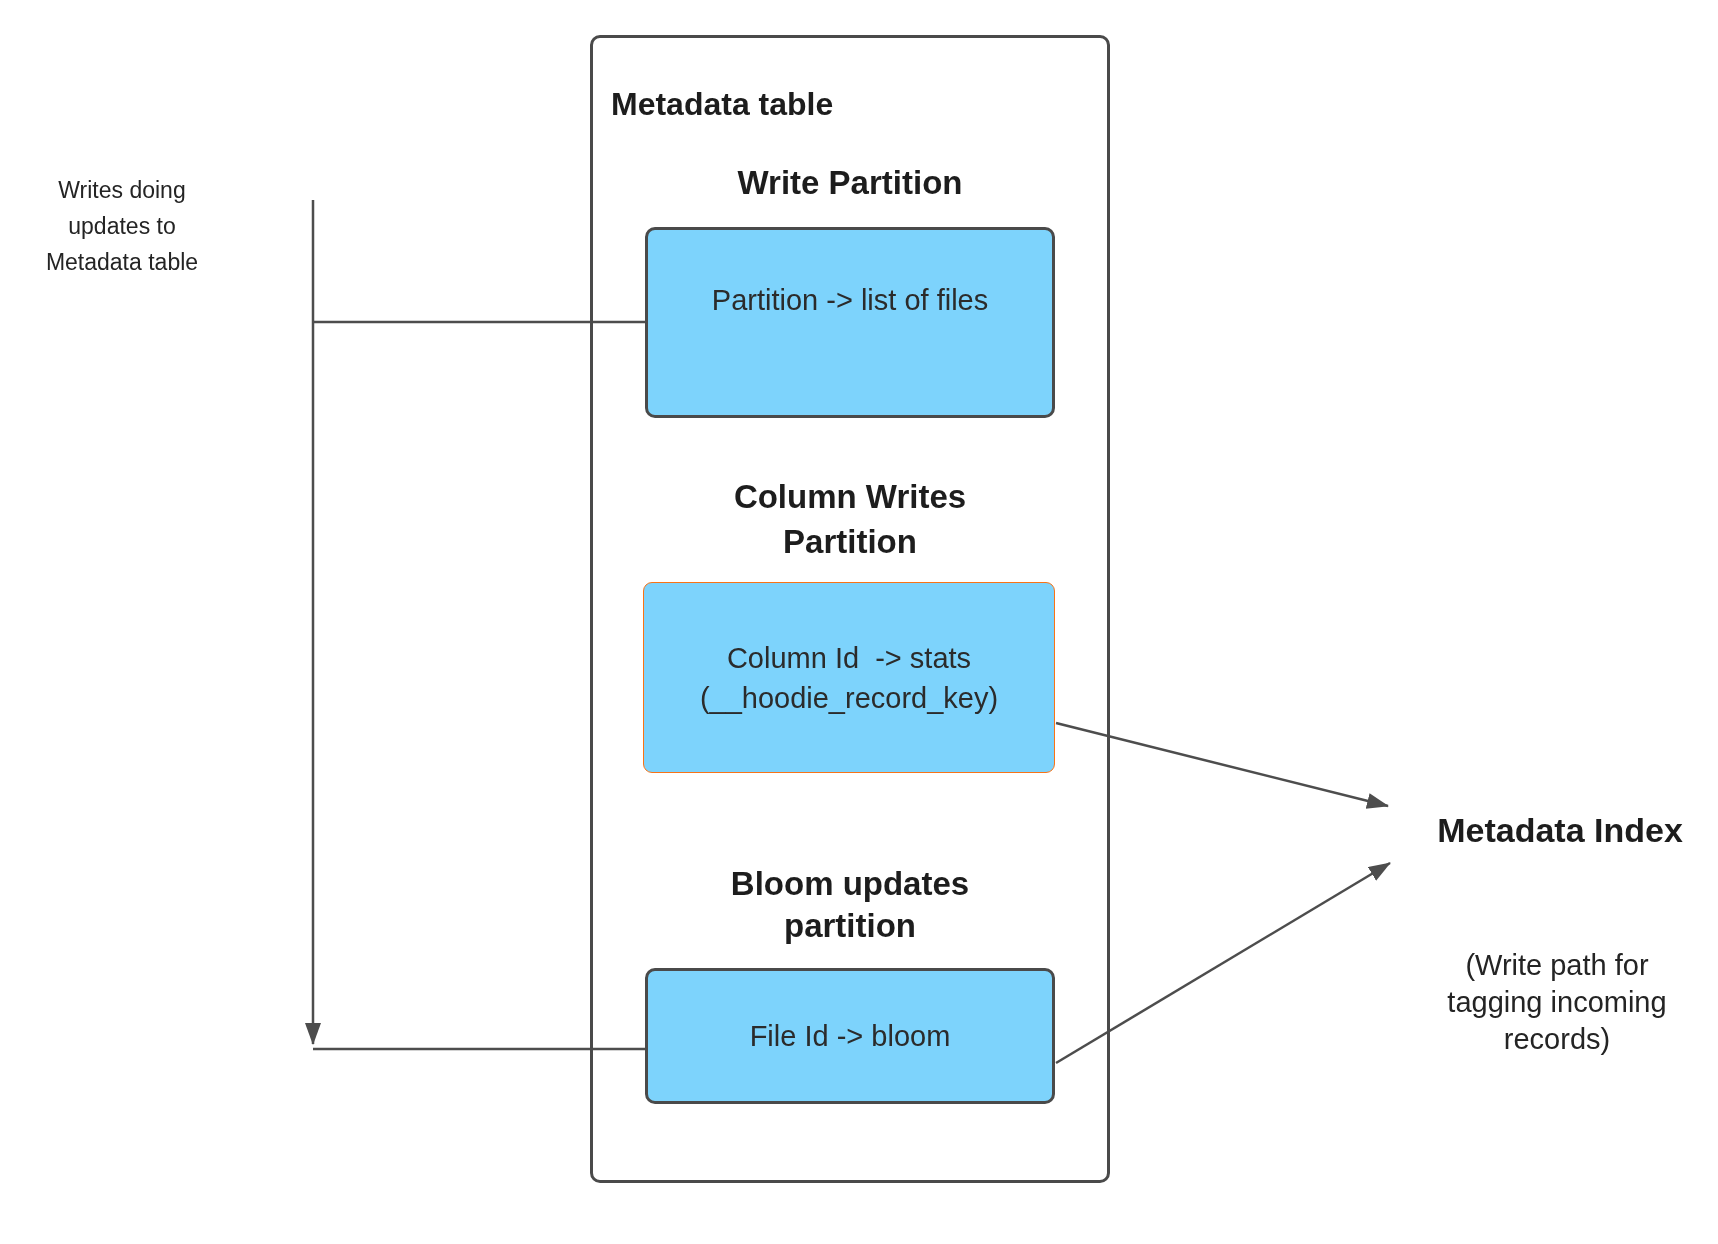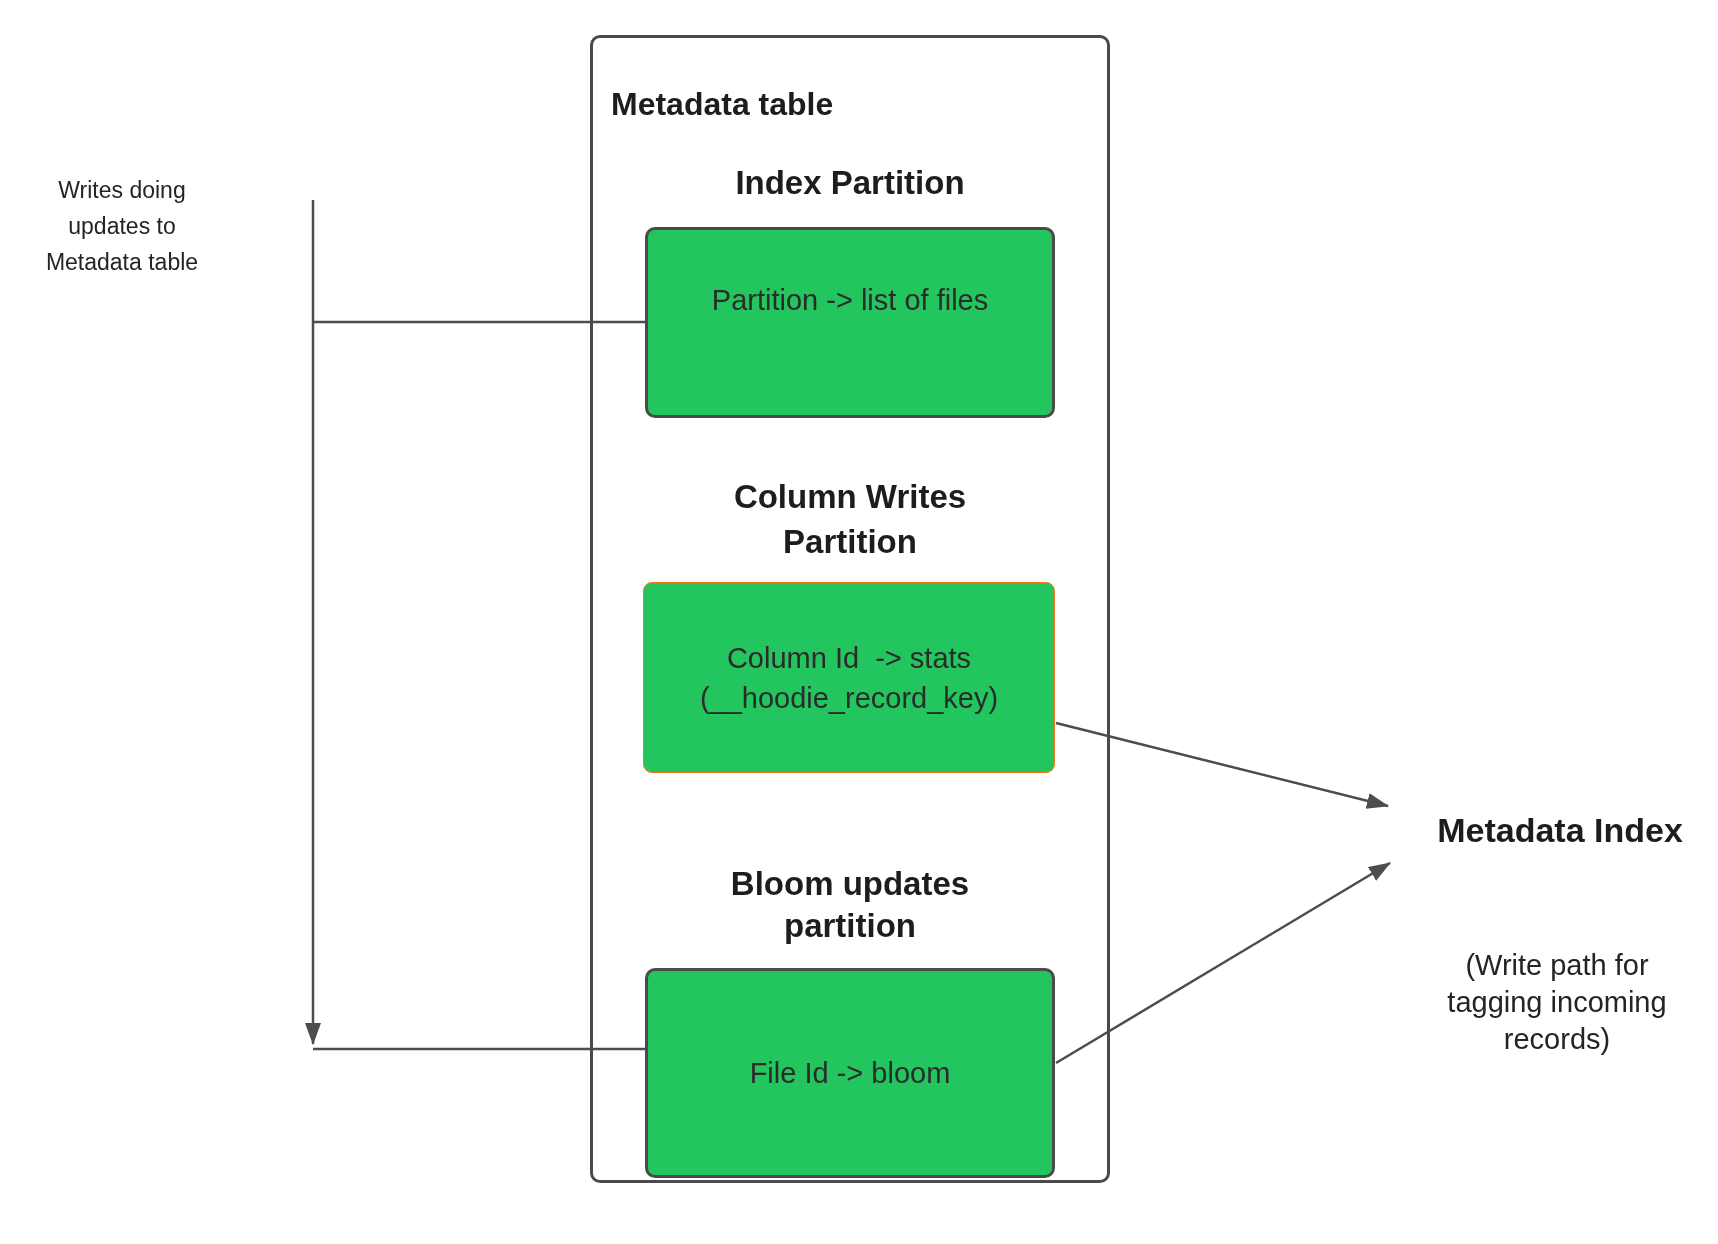--- a/index.html
+++ b/index.html
@@ -53,41 +53,41 @@
   .files-heading { top: 163px; line-height: 40px; }
   .colstats-heading { top: 474px; line-height: 45px; }
   .bloom-heading { top: 863px; line-height: 42px; }
 
   .inner-box {
     left: 645px;
     width: 410px;
     border: 3px solid #4a4a4a;
     border-radius: 10px;
     box-sizing: border-box;
-    background: #22c55e;
+    background: #7dd3fc;
     display: flex;
     align-items: center;
     justify-content: center;
     font-size: 29px;
     color: #2b2b2b;
     line-height: 40px;
   }
   .files-box {
     top: 227px; height: 191px;
     padding-bottom: 46px;
   }
   .colstats-box {
     left: 643px;
     top: 582px; height: 191px;
     width: 412px;
     border: 1px solid #f97316;
     border-radius: 9px;
   }
   .bloom-box {
-    top: 968px; height: 210px;
+    top: 968px; height: 136px;
   }
 
   .writes-label {
     left: 12px; top: 172px;
     width: 220px;
     font-size: 23px;
     line-height: 36px;
     color: #242424;
   }
 
@@ -129,21 +129,21 @@
 </svg>
 
 <div class="abs writes-label center preline">Writes doing
 updates to
 Metadata table</div>
 
 <div class="abs outer-box"></div>
 
 <div class="abs outer-title">Metadata table</div>
 
-<div class="abs part-heading files-heading center">Index Partition</div>
+<div class="abs part-heading files-heading center">Write Partition</div>
 
 <div class="abs inner-box files-box">
   <span class="center">Partition -&gt; list of files</span>
 </div>
 
 <div class="abs part-heading colstats-heading center preline">Column Writes
 Partition</div>
 
 <div class="abs inner-box colstats-box">
   <span class="center prewrap">Column Id  -&gt; stats

